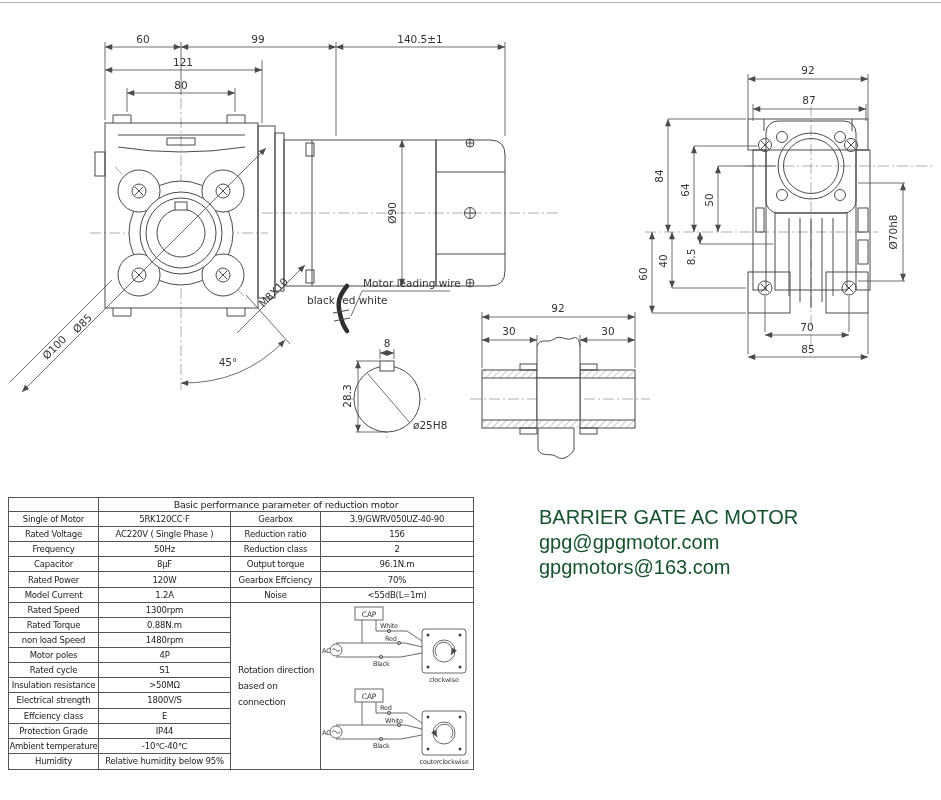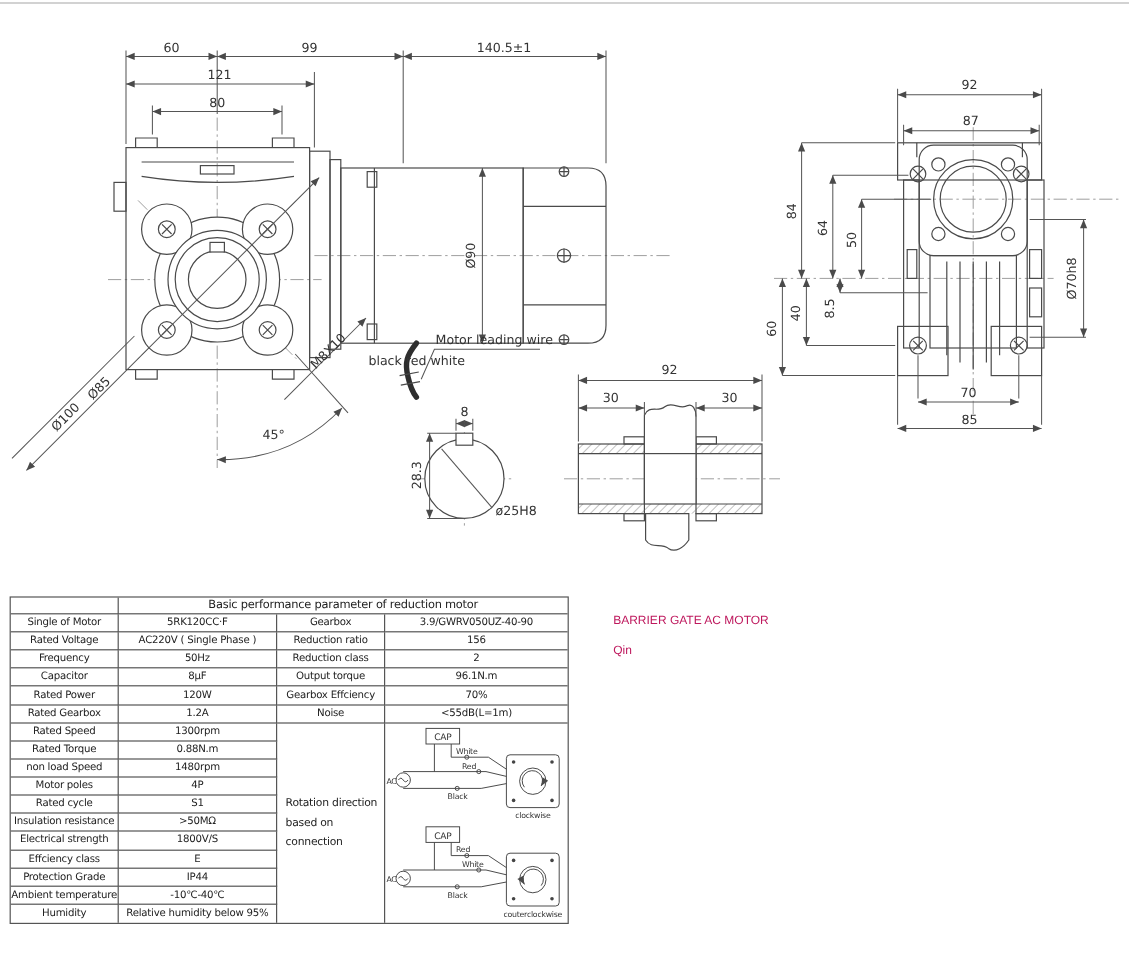--- a/index.html
+++ b/index.html
@@ -23,22 +23,22 @@
   .cell.nr{border-right:none;}
   .cell.nb{border-bottom:none;}
   .cell.title{font-size:9.5px;}
   .cell.rot{white-space:normal;flex-direction:column;align-items:flex-start;justify-content:center;
     padding-left:7px;text-align:left;font-size:9px;line-height:1.8;}
   .cell.wiring{padding:0;align-items:flex-start;}
   #wiring-svg .wln{fill:none;stroke:#444;stroke-width:.8;}
   #wiring-svg text{font:6.5px "DejaVu Sans",sans-serif;fill:#333;}
   #wiring-svg text.cap{font-size:7.5px;}
   
-  #info-block{position:absolute;left:511px;top:505px;font-family:"Liberation Sans",sans-serif;
-    font-size:10px;color:#be185d;line-height:25px;white-space:nowrap;}
+  #info-block{position:absolute;left:539px;top:505px;font-family:"Liberation Sans",sans-serif;
+    font-size:20px;color:#14532d;line-height:25px;white-space:nowrap;}
 </style>
 </head>
 <body>
 
 <div id="page">
   <div id="top-edge-line"></div>
 
   <svg id="drawing" width="941" height="495" viewBox="0 0 941 495">
     <defs>
       <marker id="ar" viewBox="0 0 10 10" refX="9" refY="5" markerWidth="10" markerHeight="10" orient="auto-start-reverse">
@@ -257,21 +257,21 @@
     <div class="cell" style="grid-area:2/1">Single of Motor</div>
     <div class="cell" style="grid-area:2/2">5RK120CC·F</div>
     <div class="cell" style="grid-area:3/1">Rated Voltage</div>
     <div class="cell" style="grid-area:3/2">AC220V ( Single Phase )</div>
     <div class="cell" style="grid-area:4/1">Frequency</div>
     <div class="cell" style="grid-area:4/2">50Hz</div>
     <div class="cell" style="grid-area:5/1">Capacitor</div>
     <div class="cell" style="grid-area:5/2">8μF</div>
     <div class="cell" style="grid-area:6/1">Rated Power</div>
     <div class="cell" style="grid-area:6/2">120W</div>
-    <div class="cell" style="grid-area:7/1">Rated Gearbox</div>
+    <div class="cell" style="grid-area:7/1">Model Current</div>
     <div class="cell" style="grid-area:7/2">1.2A</div>
     <div class="cell" style="grid-area:8/1">Rated Speed</div>
     <div class="cell" style="grid-area:8/2">1300rpm</div>
     <div class="cell" style="grid-area:9/1">Rated Torque</div>
     <div class="cell" style="grid-area:9/2">0.88N.m</div>
     <div class="cell" style="grid-area:10/1">non load Speed</div>
     <div class="cell" style="grid-area:10/2">1480rpm</div>
     <div class="cell" style="grid-area:11/1">Motor poles</div>
     <div class="cell" style="grid-area:11/2">4P</div>
     <div class="cell" style="grid-area:12/1">Rated cycle</div>
@@ -356,15 +356,16 @@
           <circle class="wln" cx="123" cy="130" r="11"></circle>
           <path class="wln" d="M130,135 A8.5,8.5 0 1 0 116,134" marker-end="url(#ar)"></path>
           <text x="123" y="161" text-anchor="middle">couterclockwise</text>
         </g>
       </svg>
     </div>
   </div>
 
   <div id="info-block">
     <div>BARRIER GATE AC MOTOR</div>
-    <div>Qin</div>
+    <div>gpg@gpgmotor.com</div>
+    <div>gpgmotors@163.com</div>
   </div>
 </div>
 
 </body></html>

